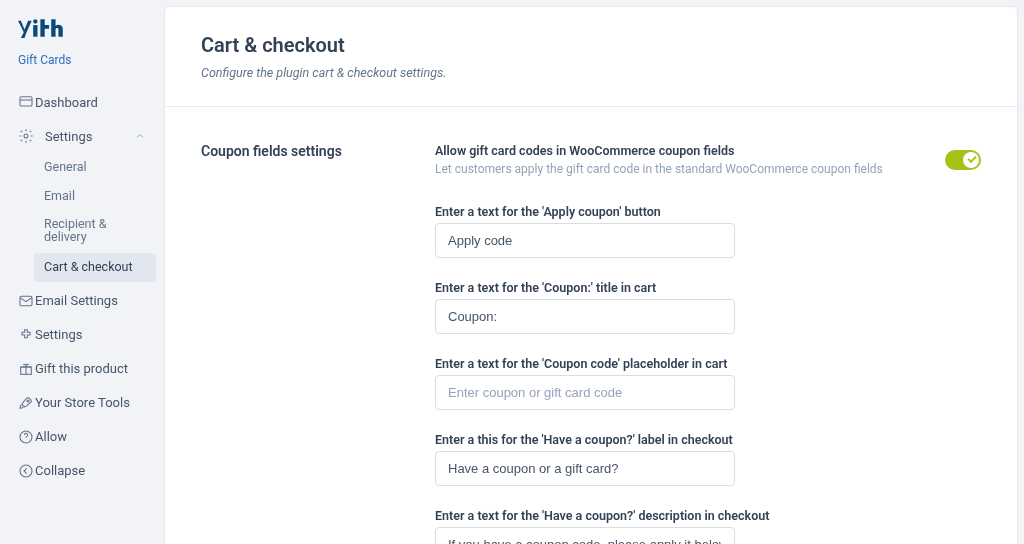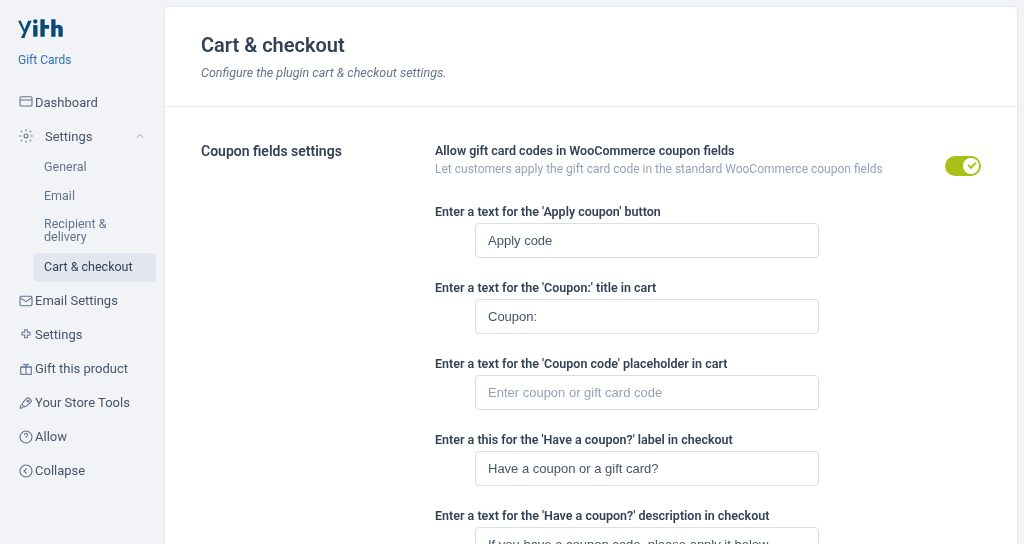--- a/index.html
+++ b/index.html
@@ -20,26 +20,26 @@
     .main { flex:1; background:#fff; margin:6px 6px 0 0; border-radius:6px 6px 0 0; padding:26px 36px; overflow-y:auto; border:1px solid #e5e8ef; border-bottom:none; }
     .page-title { font-size:20px; font-weight:600; color:#334155; margin-bottom:8px; }
     .page-desc { font-size:12.5px; color:#64748b;font-style:italic; }
     .divider { height:1px; background:#e8ebf1; margin:26px -36px 36px; }
     .settings-row { display:flex; gap:24px; }
     .section-heading { width:210px; font-size:14px; font-weight:600; color:#334155; flex:none; }
     .settings-body { flex:1; }
     .field-row { margin-bottom:22px; position:relative; }
     .field-label { font-size:12.5px; font-weight:600; color:#334155; margin-bottom:4px; display:block; }
     .field-desc { font-size:12px; color:#94a3b8; margin-top:4px; }
-    .toggle-row { display:flex; align-items:flex-end; justify-content:space-between; gap:33px; margin-bottom:28px; }
+    .toggle-row { display:flex; align-items:center; justify-content:space-between; gap:33px; margin-bottom:28px; }
     .toggle-text { flex:1; }
     .toggle { width:36px; height:20px; background:#a9c116; border-radius:10px; position:relative; flex:none; margin-top:1px; cursor:pointer; }
     .toggle::after { content:""; position:absolute; right:2px; top:2px; width:16px; height:16px; background:#fff; border-radius:50%; }
     .toggle-check { position:absolute; right:5px; top:6px; width:8px; height:5px; border-left:2px solid #a9c116; border-bottom:2px solid #a9c116; transform:rotate(-45deg); z-index:1; }
-    .text-input { width:344px; max-width:100%; border:1px solid #d8dde6; border-radius:4px; padding:9px 12px; font-size:13px; color:#475569; background:#fff;margin-left:40px; }
+    .text-input { width:300px; max-width:100%; border:1px solid #d8dde6; border-radius:4px; padding:9px 12px; font-size:13px; color:#475569; background:#fff; }
     .text-input::placeholder { color:#94a3b8; }
   </style>
 </head>
 <body>
 
 <aside class="sidebar">
   <div class="logo-block">
     <svg class="logo-svg" viewBox="0 0 72 32">
       <g fill="#0b4a78">
         <path d="M4 6 L9 18 L14 6 L19 6 L11 24 L9 30 L4 30 L8 22 L0 6 Z"></path>

